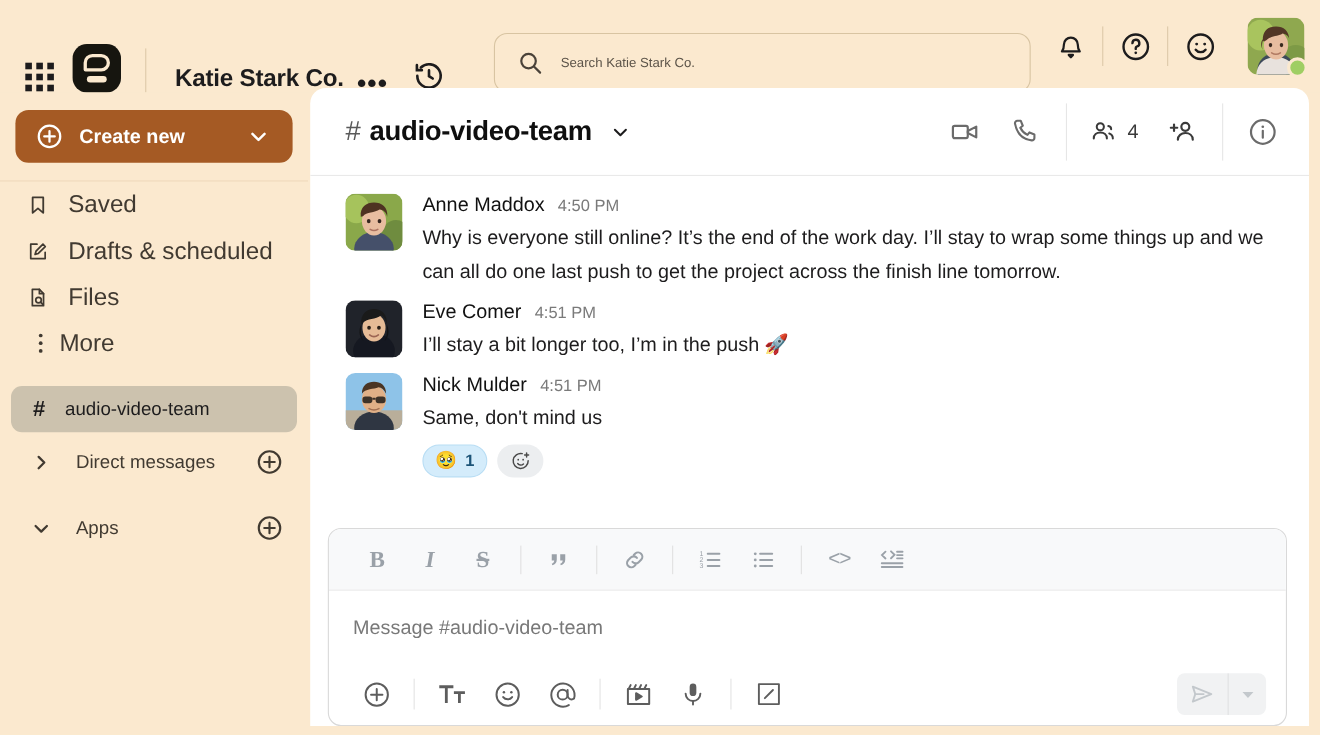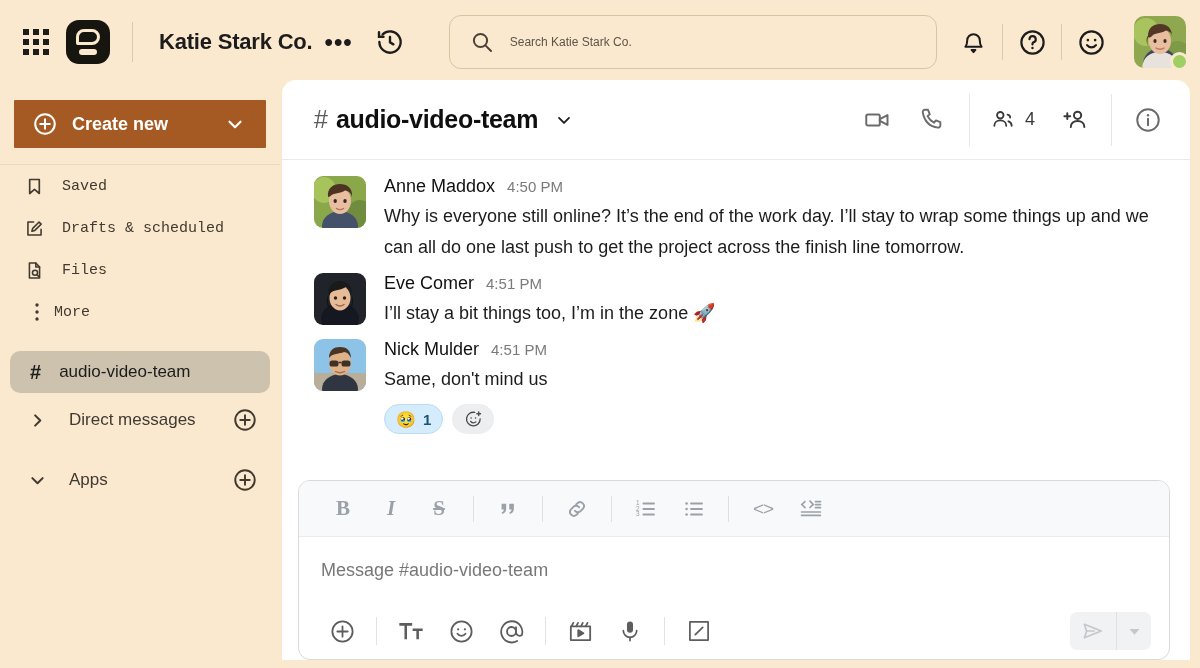--- a/index.html
+++ b/index.html
@@ -7,21 +7,21 @@
     width: 1200px; height: 668px;
     overflow: hidden;
     font-family: "Liberation Sans", sans-serif;
     background: #fbe9cf;
   }
   .app { position: relative; width: 1200px; height: 668px; background: #fbe9cf; }
 
   
   .topbar {
     position: absolute; top: 0; left: 0; width: 1200px; height: 84px;
-    display: flex; align-items: center; background: #fbe9cf;
+    display: flex; align-items: flex-end; background: #fbe9cf;
   }
   .grid-icon { margin-left: 22px; width: 28px; height: 28px;
     display: grid; grid-template-columns: repeat(3, 6px); grid-template-rows: repeat(3, 6px);
     gap: 4px; align-content: center; justify-content: center; cursor: pointer; }
   .grid-icon i { background: #1d1c1d; display: block; width: 6px; height: 6px; }
   .logo-mark {
     margin-left: 16px; width: 44px; height: 44px; border-radius: 13px;
     background: #16150f; display: flex; flex-direction: column;
     align-items: center; justify-content: center; gap: 4px; cursor: pointer;
   }
@@ -55,32 +55,32 @@
   .presence {
     position: absolute; right: -3px; bottom: -3px; width: 19px; height: 19px;
     border-radius: 50%; background: #9fce63; border: 3px solid #fbe9cf;
   }
 
   
   .sidebar {
     position: absolute; top: 84px; left: 0; width: 280px; height: 584px; background: #fbe9cf;
   }
   .create-new {
-    margin: 16px 14px 0 14px; height: 48px; border-radius: 1px; background: #a55a24;
+    margin: 16px 14px 0 14px; height: 48px; border-radius: 12px; background: #a55a24;
     display: flex; align-items: center; cursor: pointer;
   }
   .create-new .plus { margin-left: 18px; display: flex; }
   .create-new .label { margin-left: 14px; color: #fff; font-size: 18px; font-weight: 700; }
   .create-new .chev { margin-left: auto; margin-right: 20px; display: flex; }
   .side-rule { margin-top: 16px; height: 1px; background: #efd9bb; }
   .side-item {
     height: 42px; display: flex; align-items: center; padding-left: 24px; cursor: pointer;
   }
   .side-item .ico { width: 30px; display: flex; align-items: center; justify-content: flex-start; }
-  .side-item .txt { margin-left: 8px; font-size: 15px; color: #413a31; white-space: nowrap; font-family: Liberation Mono, monospace; }
+  .side-item .txt { margin-left: 8px; font-size: 22px; color: #413a31; white-space: nowrap; }
   .side-group {
     height: 46px; display: flex; align-items: center; padding: 0 22px 0 28px; cursor: pointer;
   }
   .side-group .gtxt { margin-left: 22px; font-size: 17px; color: #413a31; }
   .side-group .gadd { margin-left: auto; display: flex; cursor: pointer; }
   .chan-row {
     margin: 4px 10px; height: 42px; border-radius: 10px; display: flex; align-items: center;
     padding-left: 20px; cursor: pointer;
   }
   .chan-row.active { background: #ccc2ae; }
@@ -439,21 +439,21 @@
             <ellipse cx="21.5" cy="25" rx="1.7" ry="1.8" fill="#2b2018"></ellipse>
             <ellipse cx="30.5" cy="25" rx="1.7" ry="1.8" fill="#2b2018"></ellipse>
             <path d="M22 31.5q4 3.2 8 0" stroke="#9c6553" stroke-width="1.5" fill="none" stroke-linecap="round"></path>
           </svg>
         </div>
         <div class="body">
           <div class="meta">
             <span class="who">Eve Comer</span>
             <span class="when">4:51 PM</span>
           </div>
-          <div class="text">I’ll stay a bit things too, I’m in the zone 🚀</div>
+          <div class="text">I’ll stay a bit longer too, I’m in the push 🚀</div>
         </div>
       </div>
 
       <div class="msg">
         <div class="av">
           <svg viewBox="0 0 52 52" width="52" height="52">
             <rect width="52" height="52" fill="#8ec3e8"></rect>
             <rect y="34" width="52" height="18" fill="#b9ae9a"></rect>
             <ellipse cx="26" cy="50" rx="18" ry="15" fill="#2f3642"></ellipse>
             <ellipse cx="26" cy="24" rx="11" ry="12.5" fill="#e0b087"></ellipse>

